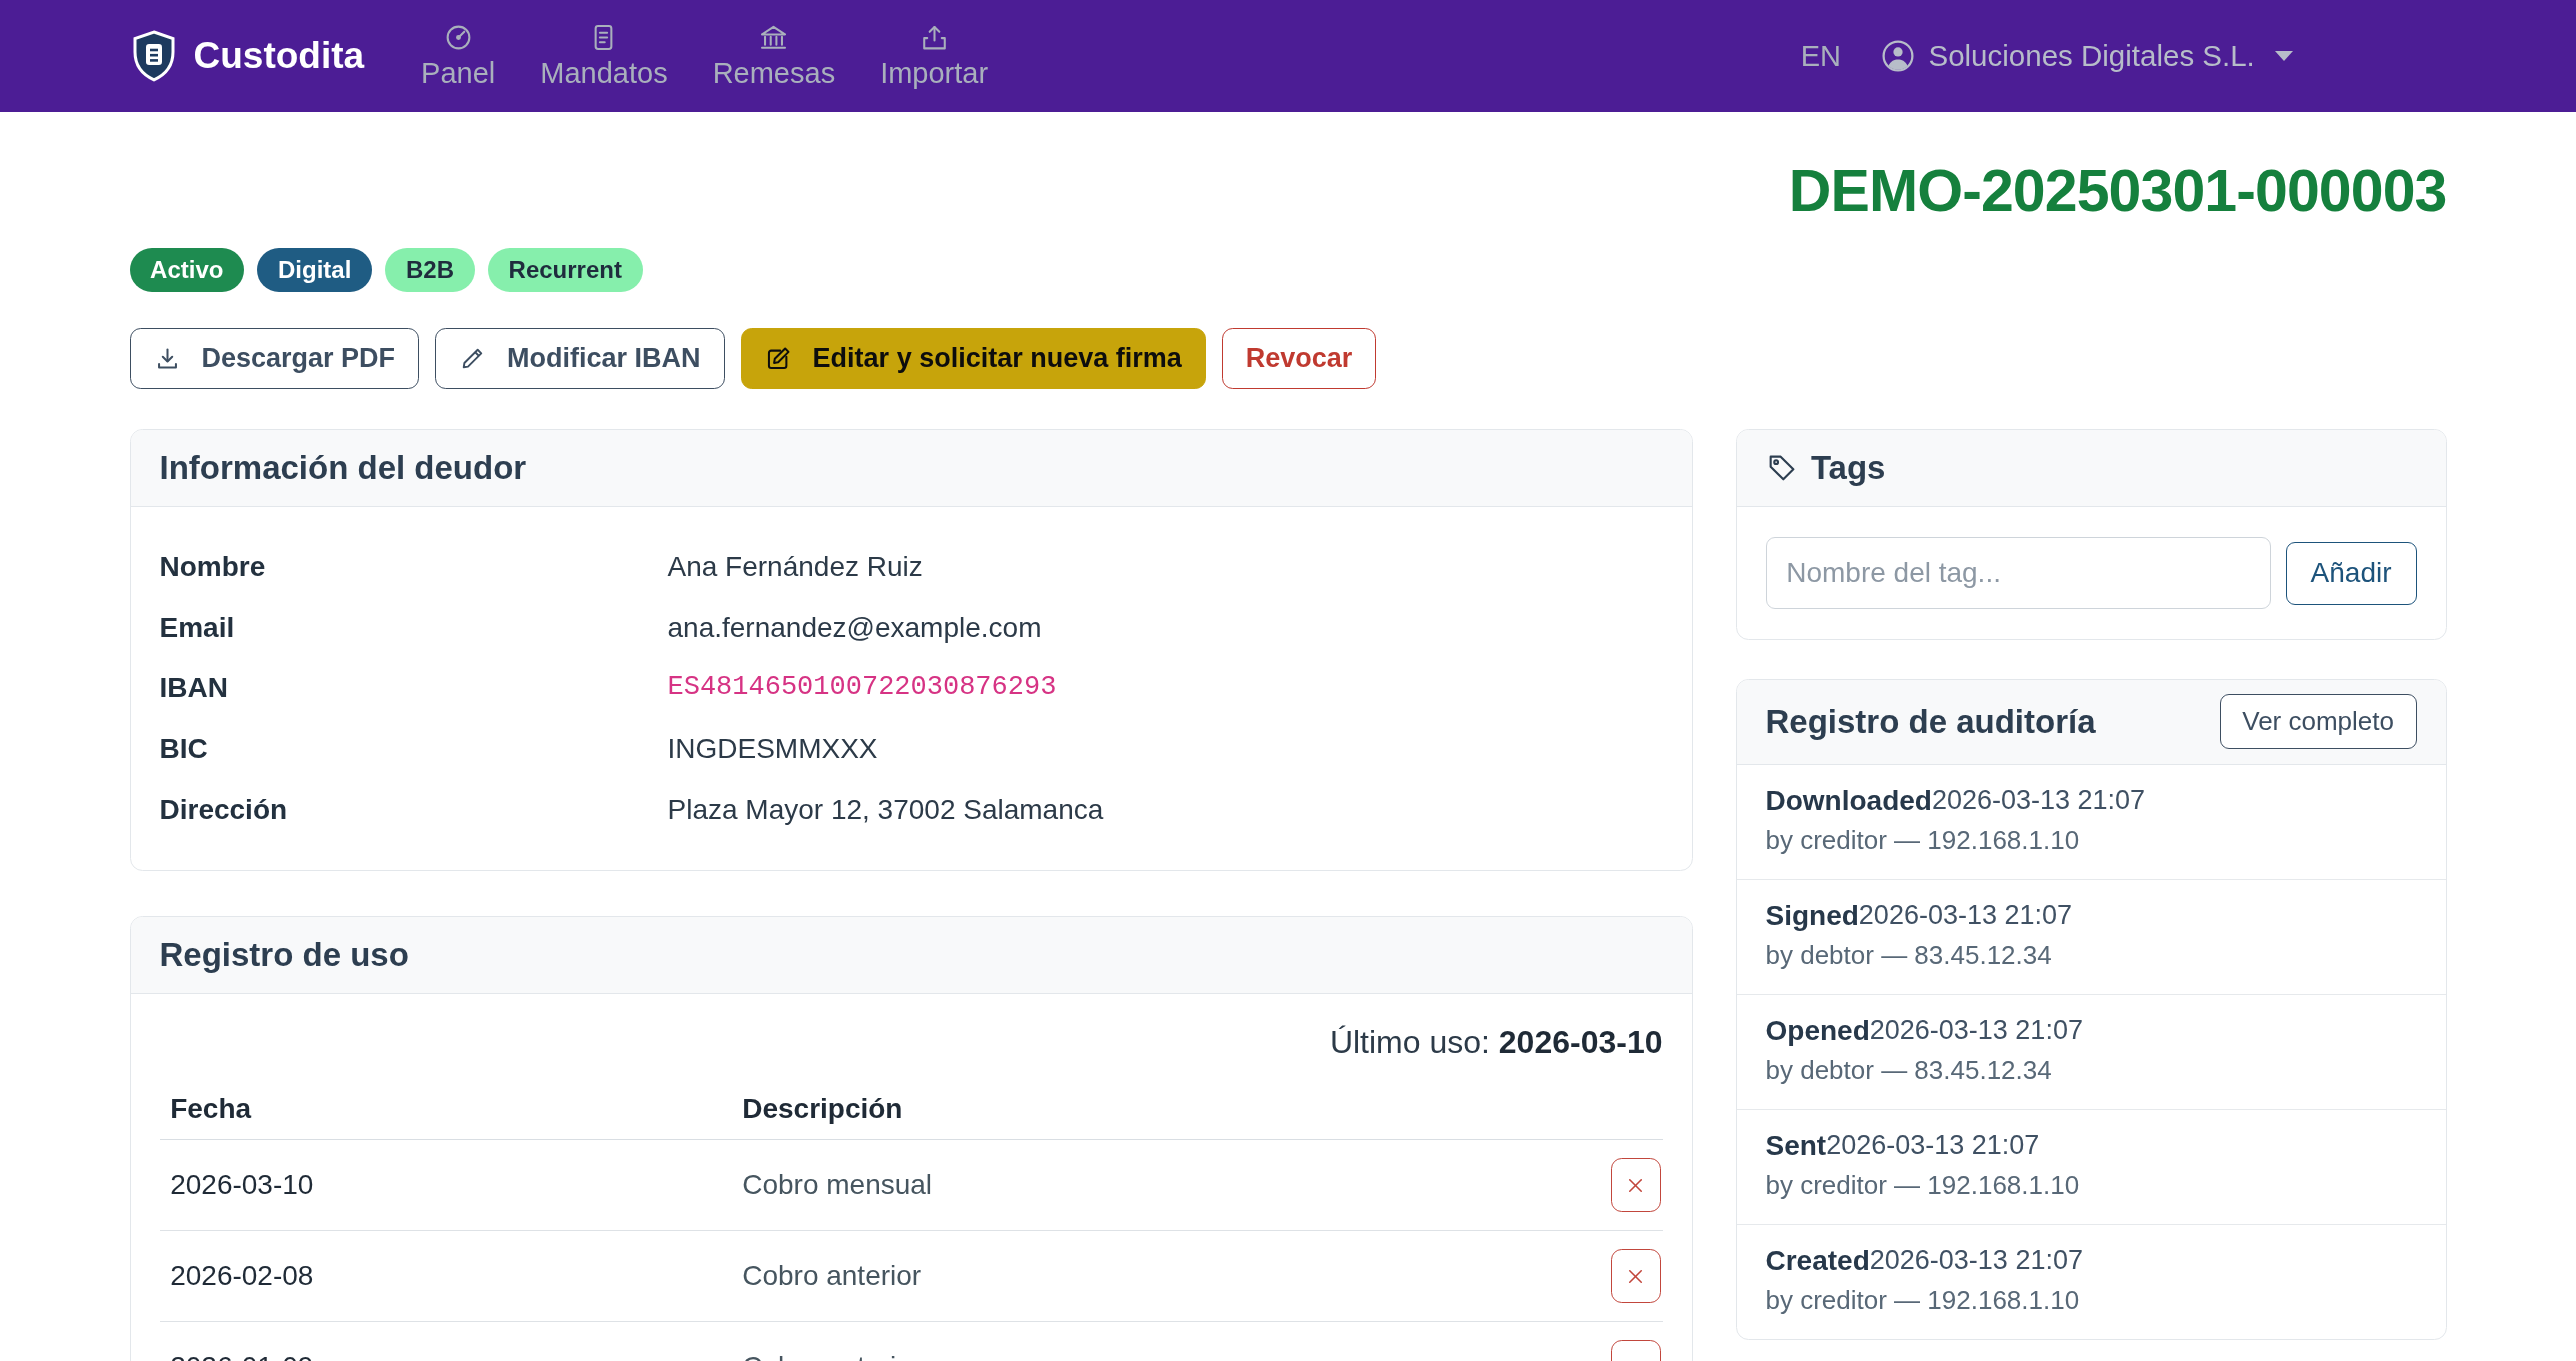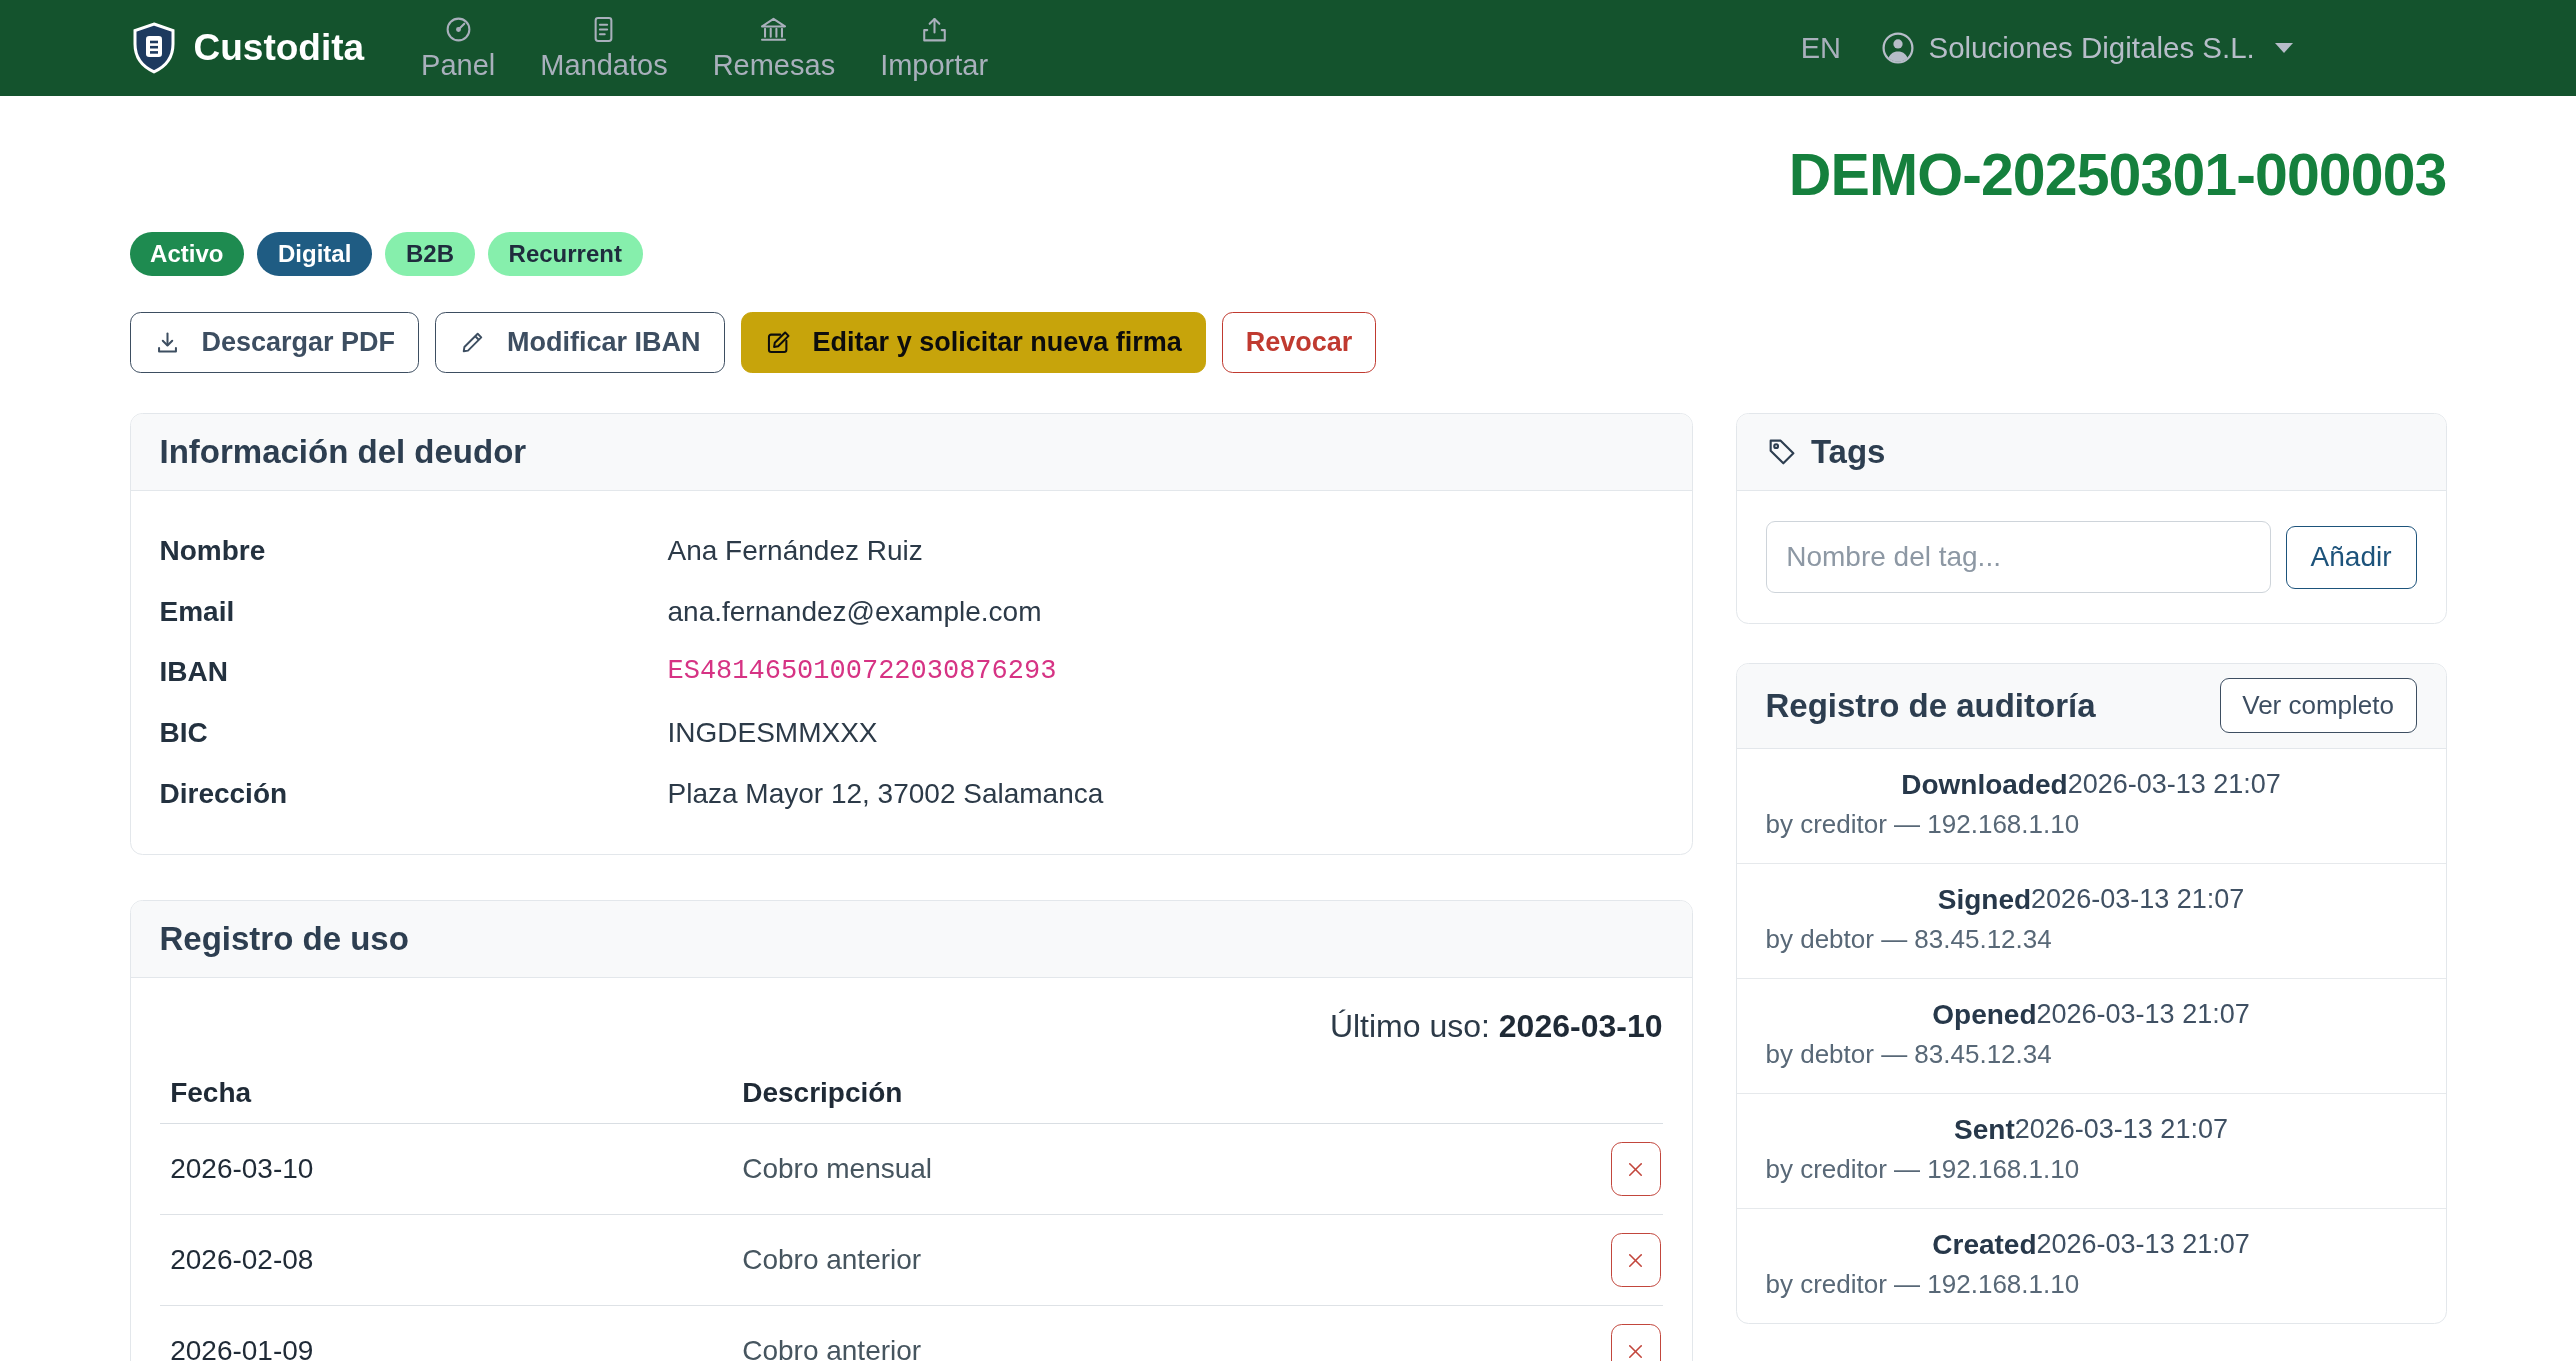--- a/index.html
+++ b/index.html
@@ -1,20 +1,20 @@
 <!DOCTYPE html>
 <html style="font-size:14.3px"><head>
 <meta charset="utf-8">
 <style>
   * { box-sizing: border-box; }
   html, body { margin:0; padding:0; width:2576px; height:1361px; overflow:hidden;
     background:#ffffff; font-family:"Liberation Sans", sans-serif; }
 
   
-  .navbar { height:96px; background:#14532d; }
+  .navbar { height:112px; background:#4c1d95; }
   .nav-inner { width:2317px; margin:0 auto; height:100%; display:flex; align-items:center; }
   .brand { display:flex; align-items:center; gap:16px; color:#ffffff; font-size:37px;
     font-weight:bold; text-decoration:none; }
   .brand svg { width:48px; height:54px; display:block; }
   .nav-links { display:flex; gap:45px; margin-left:57px; }
   .nav-link { display:flex; align-items:center; gap:5px; color:#a9b0bc; font-size:29px;
     text-decoration:none; cursor:pointer;flex-direction:column; }
   .nav-link svg { width:29px; height:29px; }
   .nav-right { margin-left:auto; margin-right:154px; display:flex; align-items:center; gap:39px;justify-content:space-between; }
   .lang { color:#a9b0bc; font-size:29px; text-decoration:none; cursor:pointer; }
@@ -82,21 +82,21 @@
   .btn-navy { height:63px; padding:0 24px; border:1.8px solid #1d537b; color:#1d537b; background:#ffffff;
     border-radius:9px; font-size:28px; font-weight:normal; cursor:pointer; font-family:inherit; }
 
   
   .audit-header { display:flex; justify-content:space-between; align-items:center;
     background:#f8f9fa; border-bottom:0.9px solid #e3e7eb; padding:14.3px 29px; }
   .btn-view-full { height:55px; padding:0 21.5px; border:1.8px solid #3d4e61; color:#3d4e61;
     background:#ffffff; border-radius:9px; font-size:26px; cursor:pointer; font-family:inherit; }
   .audit-entry { padding:20.6px 29px 22.4px 29px; border-top:0.9px solid #e6e9ec; }
   .audit-entry:first-child { border-top:none; }
-  .audit-top { display:flex; justify-content:center; align-items:flex-start; }
+  .audit-top { display:flex; justify-content:flex-start; align-items:flex-start; }
   .audit-action { font-size:28px; font-weight:bold; color:#27384a; }
   .audit-time { font-size:27px; color:#3f5063; }
   .audit-detail { margin-top:8px; font-size:26px; color:#586877; }
 </style>
 </head>
 <body>
 
 <nav class="navbar">
   <div class="nav-inner">
     <a class="brand">

